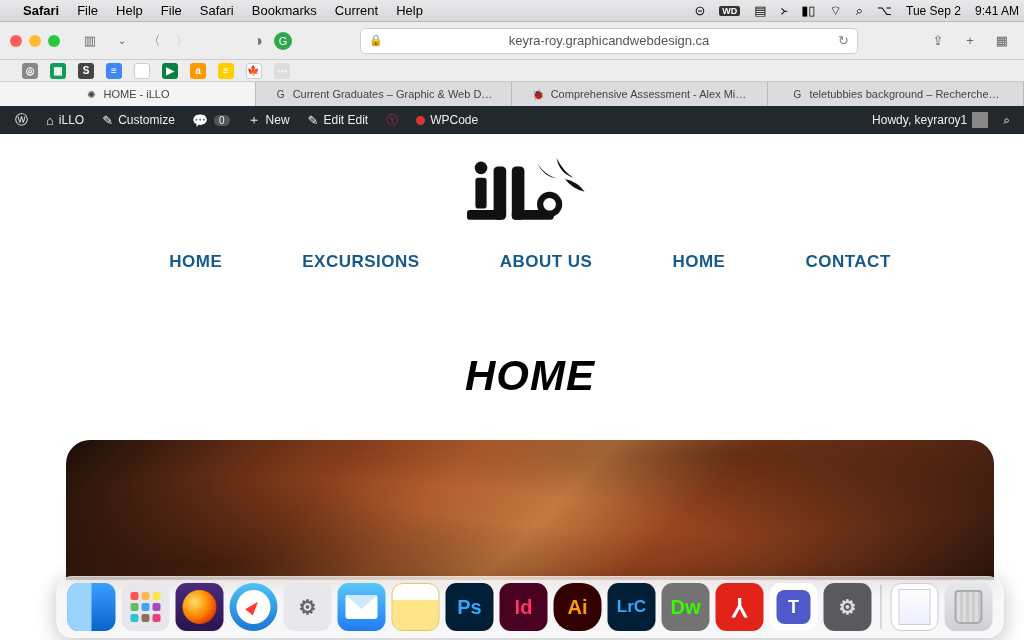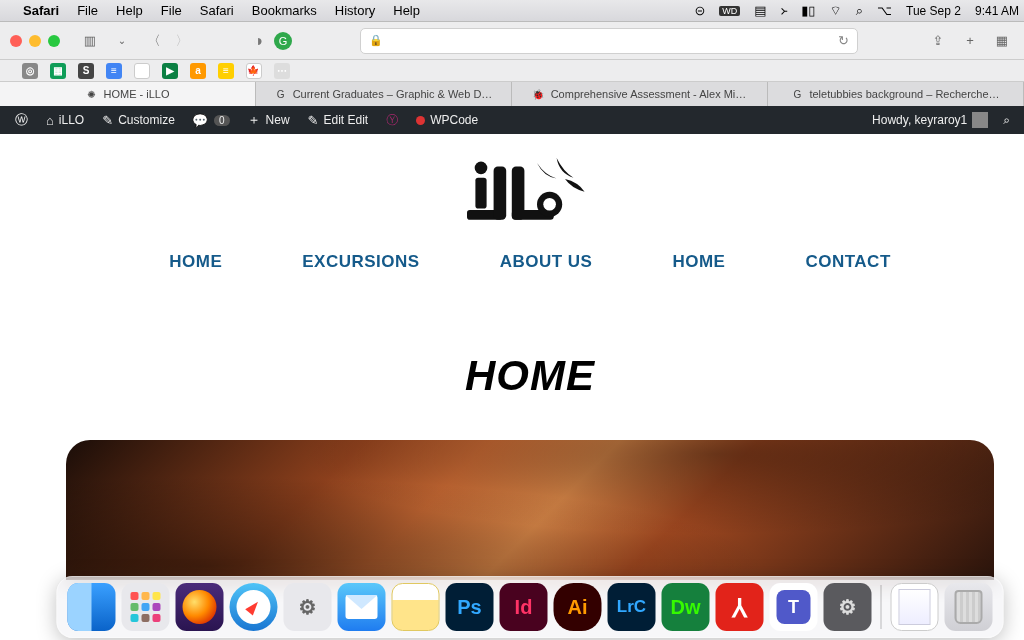--- a/index.html
+++ b/index.html
@@ -67,47 +67,47 @@
   .di-launch .grid3 span{ border-radius:2px; }
   .di-ff { background: linear-gradient(#4a2b7a,#2a1450); }
   .di-safari { background: linear-gradient(#4fc3f7,#1976d2); border-radius:50%; }
   .di-sys { background:#e8e8ec; color:#666; }
   .di-mail { background: linear-gradient(#5ac8fa,#1f7cf0); }
   .di-notes { background: linear-gradient(#fff 35%, #ffe48a 35%); border:1px solid #e0c860;}
   .di-ps { background:#001e36; color:#31a8ff; }
   .di-id { background:#49021f; color:#ff3366; }
   .di-ai { background:#330000; color:#ff9a00;border-radius:20px; }
   .di-lrc{ background:#001e36; color:#31a8ff; font-size:17px;}
-  .di-dw { background:#15803d; color:#35fa00; }
+  .di-dw { background:#737373; color:#35fa00; }
   .di-acro{ background:#e2231a; color:#fff; }
   .di-teams{ background:#fff; color:#5059c9; font-size:24px;}
   .di-set { background:#5a5a5e; color:#ddd; }
   .di-doc { background:#fff; border:1px solid #ccc; }
   .di-trash{ background: linear-gradient(#e8e8ec,#cfcfd4); color:#888; }
   .finder-face { width:100%; height:100%; position:relative; }
   .finder-face::before{content:"";position:absolute;left:0;top:0;width:50%;height:100%;background:#9bd3ff;border-radius:11px 0 0 11px;}
 </style>
 </head>
 <body>
 
 <div class="menubar">
   <div class="left">
     <span class="apple"></span>
     <span class="appname">Safari</span>
     <span>File</span>
     <span>Help</span>
     <span>File</span>
     <span>Safari</span>
     <span>Bookmarks</span>
-    <span>History</span>
+    <span>Current</span>
     <span>Help</span>
   </div>
   <div class="right">
     <span class="glyph">⊝</span>
-    <span class="glyph" style="font-weight:normal;background:#333;color:#fff;padding:0 3px;border-radius:2px;font-size:9px">WD</span>
+    <span class="glyph" style="font-weight:bold;background:#333;color:#fff;padding:0 3px;border-radius:2px;font-size:9px">WD</span>
     <span class="glyph">▤</span>
     <span class="glyph">᚛</span>
     <span class="glyph">▮▯</span>
     <span class="glyph">⌔</span>
     <span class="glyph">⌕</span>
     <span class="glyph">⌥</span>
     <span>Tue Sep 2</span>
     <span>9:41 AM</span>
   </div>
 </div>
@@ -122,20 +122,21 @@
   <div class="tb-btn" style="font-size:10px">⌄</div>
   <div class="tb-group">
     <div class="tb-btn">〈</div>
     <div class="tb-btn" style="color:#bbb">〉</div>
   </div>
   <div style="flex:0 0 40px"></div>
   <div class="tracker">◑</div>
   <div class="shield">G</div>
   <div class="url-bar">
     <span class="lock">🔒</span>
+    <span>keyra-roy.graphicandwebdesign.ca</span>
     <span class="reload">↻</span>
   </div>
   <div class="tb-btn">⇪</div>
   <div class="tb-btn">+</div>
   <div class="tb-btn">▦</div>
 </div>
 
 <div class="favbar" id="favbar">
     <div class="fav" style="background: rgb(136, 136, 136);">◎</div>
     <div class="fav" style="background: rgb(15, 157, 88);">▦</div>

